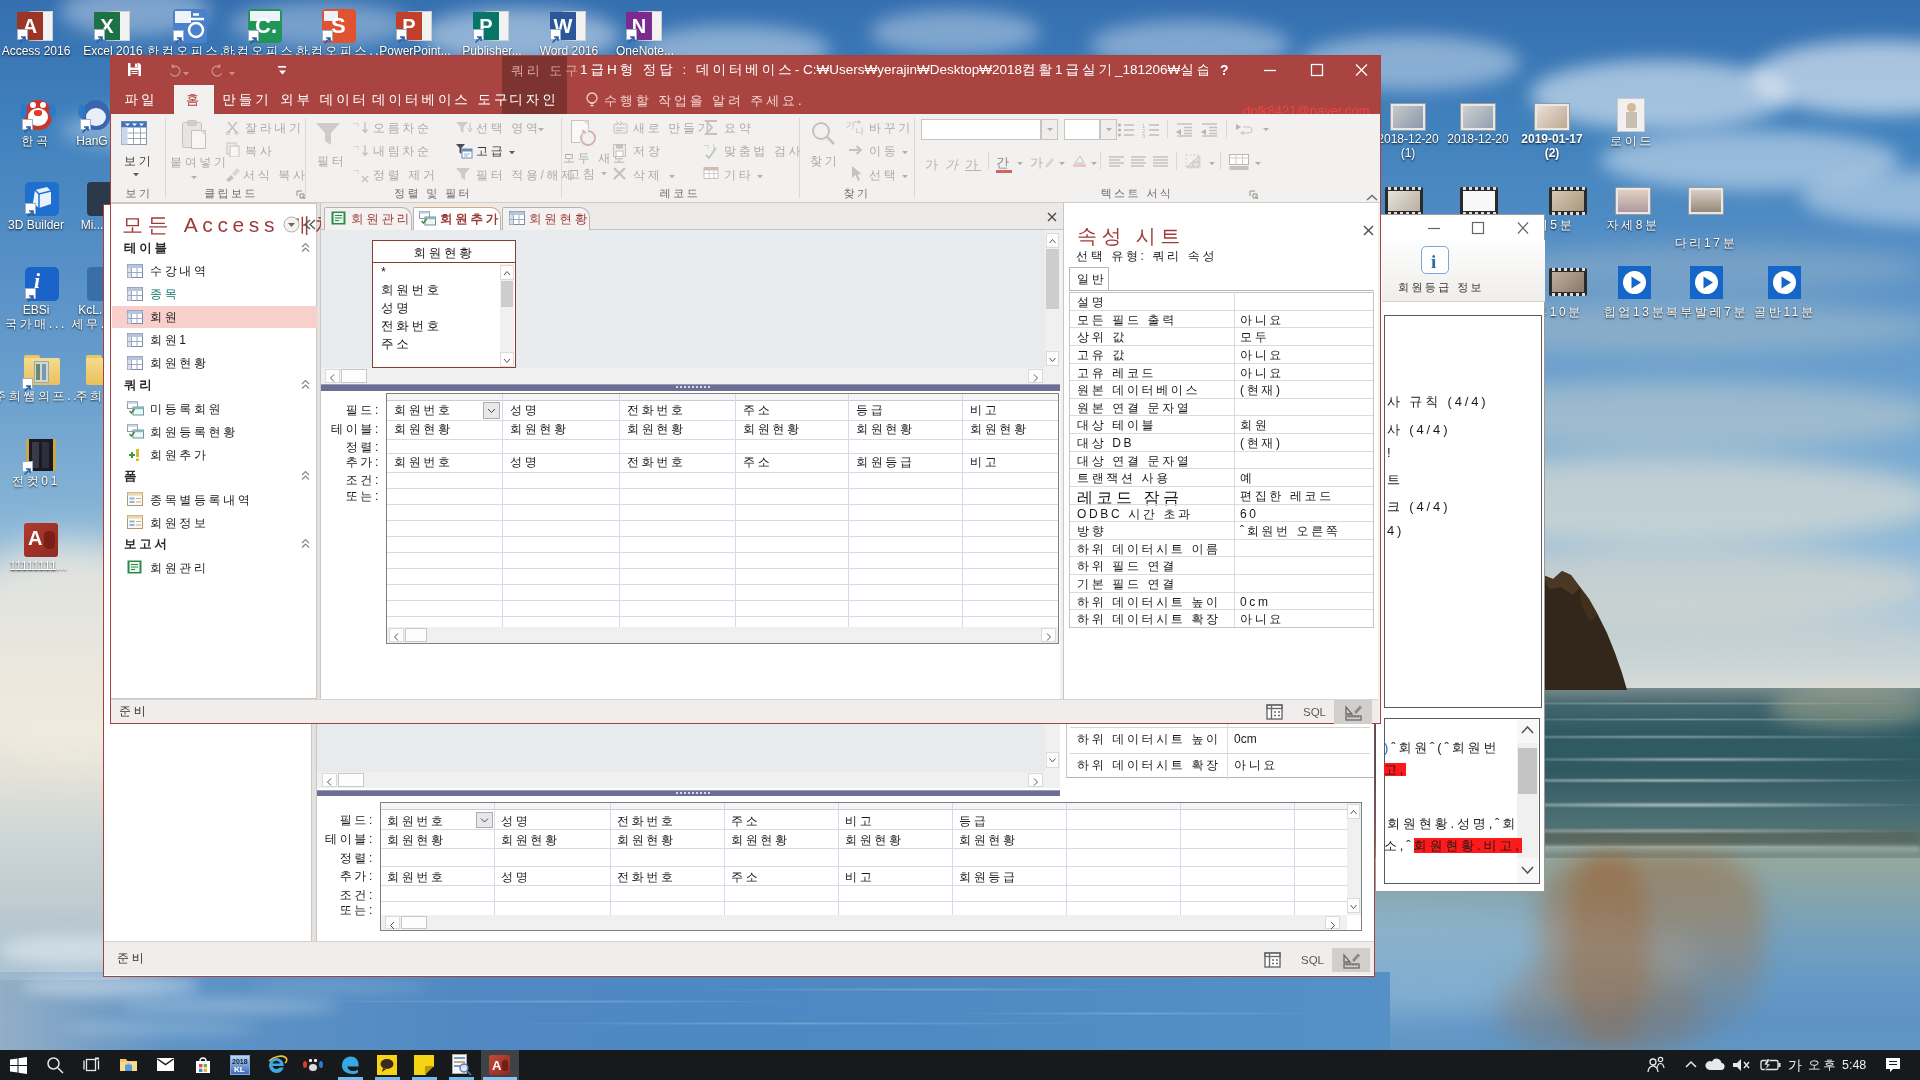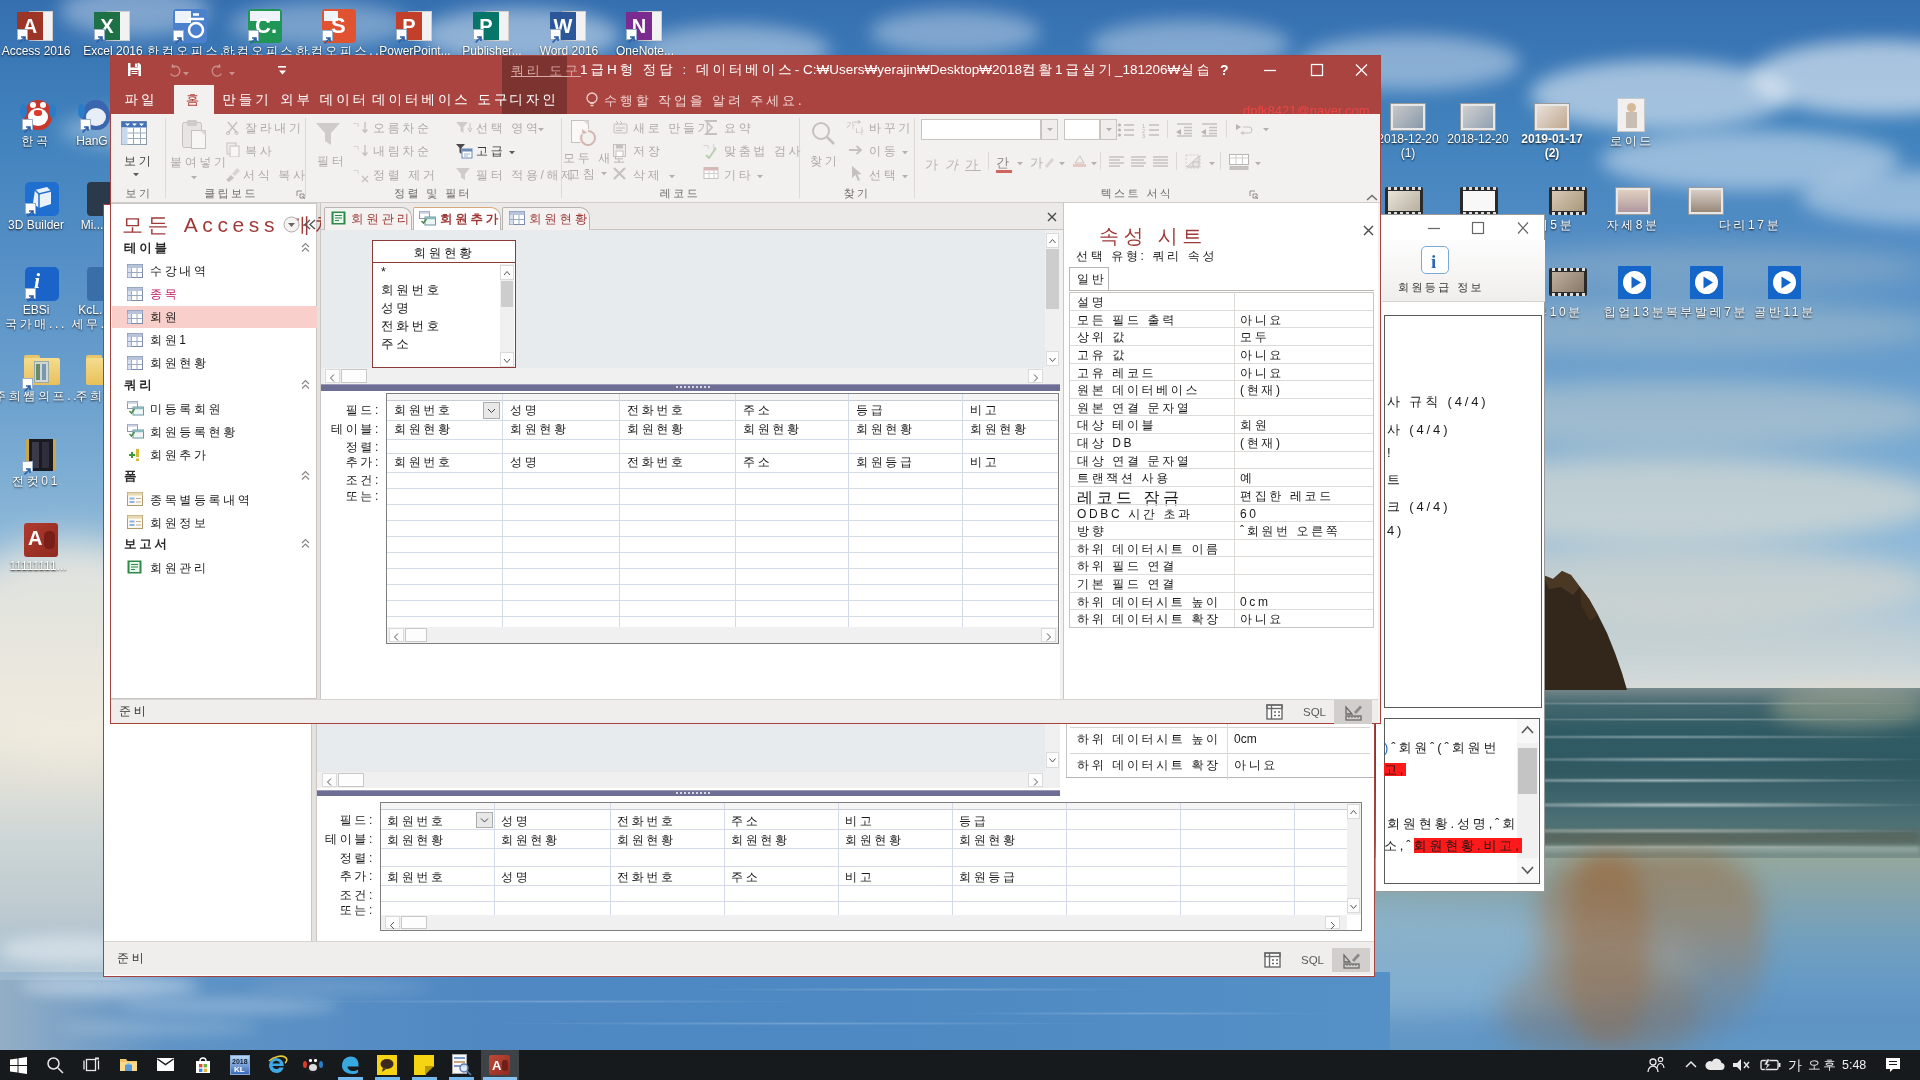--- a/index.html
+++ b/index.html
@@ -303,21 +303,21 @@
     <div class="ab" style="left:21px;top:25px;width:3px;height:3px;background:#ddd;"></div>
     <div class="ab" style="left:27px;top:0px;width:3px;height:3px;background:#ddd;"></div>
     <div class="ab" style="left:27px;top:25px;width:3px;height:3px;background:#ddd;"></div>
     <div class="ab" style="left:33px;top:0px;width:3px;height:3px;background:#ddd;"></div>
     <div class="ab" style="left:33px;top:25px;width:3px;height:3px;background:#ddd;"></div>
   </div>
 <div class="lbl" style="left:1527px;top:219px;width:56px;"><span class="k">깨5분</span></div>
 <div class="ab" style="left:1616px;top:188px;width:34px;height:26px;border:2px solid #e8e8e8;outline:1px solid #9a9a9a;background:linear-gradient(180deg,#e0d0c0,#b098a0);"></div>
 <div class="lbl" style="left:1603px;top:219px;width:60px;"><span class="k">자세8분</span></div>
 <div class="ab" style="left:1689px;top:188px;width:34px;height:26px;border:2px solid #e8e8e8;outline:1px solid #9a9a9a;background:linear-gradient(180deg,#d8cec8,#988878);"></div>
-<div class="lbl" style="left:1672px;top:219px;width:68px;margin-left:44px;"><span class="k">다리17분</span></div>
+<div class="lbl" style="left:1672px;top:237px;width:68px;"><span class="k">다리17분</span></div>
 <div class="ab" style="left:1549px;top:268px;width:38px;height:28px;background:#2a2a2a;border-radius:2px;">
     <div class="ab" style="left:3px;top:4px;width:32px;height:20px;background:linear-gradient(135deg,#c0b0a0,#887868);"></div>
     <div class="ab" style="left:3px;top:0px;width:3px;height:3px;background:#ddd;"></div>
     <div class="ab" style="left:3px;top:25px;width:3px;height:3px;background:#ddd;"></div>
     <div class="ab" style="left:9px;top:0px;width:3px;height:3px;background:#ddd;"></div>
     <div class="ab" style="left:9px;top:25px;width:3px;height:3px;background:#ddd;"></div>
     <div class="ab" style="left:15px;top:0px;width:3px;height:3px;background:#ddd;"></div>
     <div class="ab" style="left:15px;top:25px;width:3px;height:3px;background:#ddd;"></div>
     <div class="ab" style="left:21px;top:0px;width:3px;height:3px;background:#ddd;"></div>
     <div class="ab" style="left:21px;top:25px;width:3px;height:3px;background:#ddd;"></div>
@@ -496,21 +496,21 @@
 <g stroke="#c98f8a" fill="none" stroke-width="1.3">
       <path d="M94 6 a5 5 0 1 0 1.5 6.5"></path>
       <path d="M94 2.5 L94.5 6.5 90.5 7" fill="#c98f8a" stroke="none"></path>
     </g>
 <path d="M103 11 l3 3.5 3-3.5 z" fill="#c98f8a"></path>
 <g fill="#fff">
       <rect x="152" y="5" width="9" height="1.6"></rect>
       <path d="M153 9.5 l3.5 4 3.5-4 z"></path>
     </g>
 </svg>
-<div class="tx k" style="left:511px;top:64px;font-size:13px;color:#d9a8a4;text-decoration:underline;">쿼리 도구</div>
+<div class="tx k" style="left:511px;top:64px;font-size:13px;color:#d9a8a4;">쿼리 도구</div>
 <div class="tx" style="left:580px;top:63px;font-size:13.5px;color:#fff;width:628px;overflow:hidden;"><span class="k">1급H형 정답 : 데이터베이스</span>- C:₩Users₩yerajin₩Desktop₩2018<span class="k">컴활1급실기</span>_181206₩<span class="k">실습파일</span>₩02 ₩04...</div>
 <svg class="ab" style="left:1208px;top:61px;" width="168" height="18" viewBox="0 0 168 18">
 <text x="12" y="14" fill="#fff" font-size="14" font-weight="bold" font-family="Liberation Sans">?</text>
 <line x1="56" y1="9.5" x2="68" y2="9.5" stroke="#fff" stroke-width="1.3"></line>
 <rect x="103.5" y="3.5" width="11" height="11" fill="none" stroke="#fff" stroke-width="1.3"></rect>
 <path d="M148 3.5 L159 14.5 M159 3.5 L148 14.5" stroke="#fff" stroke-width="1.3"></path>
 </svg>
 <div class="ab" style="left:174px;top:85px;width:40px;height:29px;background:#f3f1f0;"></div>
 <div class="tx k" style="left:117px;top:93px;width:48px;text-align:center;font-size:13.5px;color:#fff;">파일</div>
 <div class="tx k" style="left:174px;top:93px;width:40px;text-align:center;font-size:13.5px;color:#b0413a;">홈</div>
@@ -811,21 +811,21 @@
     <rect x="0.5" y="4" width="4" height="9.5" fill="#d8e0f0"></rect>
     <path d="M0.5 8.5h15 M4.5 4v9.5 M10 4v9.5" stroke="#9aa8c4"></path>
   </svg>
 <div class="tx k" style="left:150px;top:265px;font-size:12px;color:#1a1a1a;">수강내역</div>
 <svg class="ab" style="left:127px;top:287px;" width="16" height="14" viewBox="0 0 16 14">
     <rect x="0.5" y="0.5" width="15" height="13" fill="#fff" stroke="#7a8aa8"></rect>
     <rect x="0.5" y="0.5" width="15" height="3.5" fill="#b8c4dc"></rect>
     <rect x="0.5" y="4" width="4" height="9.5" fill="#d8e0f0"></rect>
     <path d="M0.5 8.5h15 M4.5 4v9.5 M10 4v9.5" stroke="#9aa8c4"></path>
   </svg>
-<div class="tx k" style="left:150px;top:288px;font-size:12px;color:#be185d;">종목</div>
+<div class="tx k" style="left:150px;top:288px;font-size:12px;color:#0f766e;">종목</div>
 <svg class="ab" style="left:127px;top:310px;" width="16" height="14" viewBox="0 0 16 14">
     <rect x="0.5" y="0.5" width="15" height="13" fill="#fff" stroke="#7a8aa8"></rect>
     <rect x="0.5" y="0.5" width="15" height="3.5" fill="#b8c4dc"></rect>
     <rect x="0.5" y="4" width="4" height="9.5" fill="#d8e0f0"></rect>
     <path d="M0.5 8.5h15 M4.5 4v9.5 M10 4v9.5" stroke="#9aa8c4"></path>
   </svg>
 <div class="tx k" style="left:150px;top:311px;font-size:12px;color:#1a1a1a;">회원</div>
 <svg class="ab" style="left:127px;top:333px;" width="16" height="14" viewBox="0 0 16 14">
     <rect x="0.5" y="0.5" width="15" height="13" fill="#fff" stroke="#7a8aa8"></rect>
     <rect x="0.5" y="0.5" width="15" height="3.5" fill="#b8c4dc"></rect>
@@ -1009,21 +1009,21 @@
     </svg></div>
 <div class="ab" style="left:387px;top:627px;width:671px;height:16px;background:#f0f0f0;"></div>
 <div class="ab" style="left:389px;top:628px;width:15px;height:14px;background:#fdfdfd;border:1px solid #dadada;"><svg width="13" height="12">
       <path d="M8 2.5 L4.5 6 L8 9.5" stroke="#555" fill="none"></path>
     </svg></div>
 <div class="ab" style="left:405px;top:628px;width:22px;height:14px;background:#fdfdfd;border:1px solid #c8c8c8;"></div>
 <div class="ab" style="left:1041px;top:628px;width:15px;height:14px;background:#fdfdfd;border:1px solid #dadada;"><svg width="13" height="12">
       <path d="M5 2.5 L8.5 6 L5 9.5" stroke="#555" fill="none"></path>
     </svg></div>
 <div class="ab" style="left:1063px;top:203px;width:315px;height:496px;background:#fff;border-left:1px solid #cac6c4;"></div>
-<div class="tx k" style="left:1099px;top:226px;font-size:20px;color:#9e3a38;">속성 시트</div>
+<div class="tx k" style="left:1077px;top:226px;font-size:20px;color:#9e3a38;">속성 시트</div>
 <svg class="ab" style="left:1362px;top:224px;" width="13" height="13">
     <path d="M2 2 L11 11 M11 2 L2 11" stroke="#4a4a4a" stroke-width="1.4"></path>
   </svg>
 <div class="tx k" style="left:1076px;top:250px;font-size:12px;">선택 유형: 쿼리 속성</div>
 <div class="ab" style="left:1069px;top:267px;width:40px;height:23px;background:#fff;border:1px solid #b9b5b3;border-bottom:none;"></div>
 <div class="ab" style="left:1069px;top:290px;width:305px;height:1px;background:#b9b5b3;"></div>
 <div class="tx k" style="left:1077px;top:273px;font-size:12px;">일반</div>
 <div class="ab" style="left:1069px;top:292px;width:305px;height:336px;border:1px solid #c8c4c2;"></div>
 <div class="tx" style="left:1077px;top:296px;font-size:12px;"><span class="k">설명</span></div>
 <div class="ab" style="left:1070px;top:310px;width:303px;height:1px;background:#dedad8;"></div>

